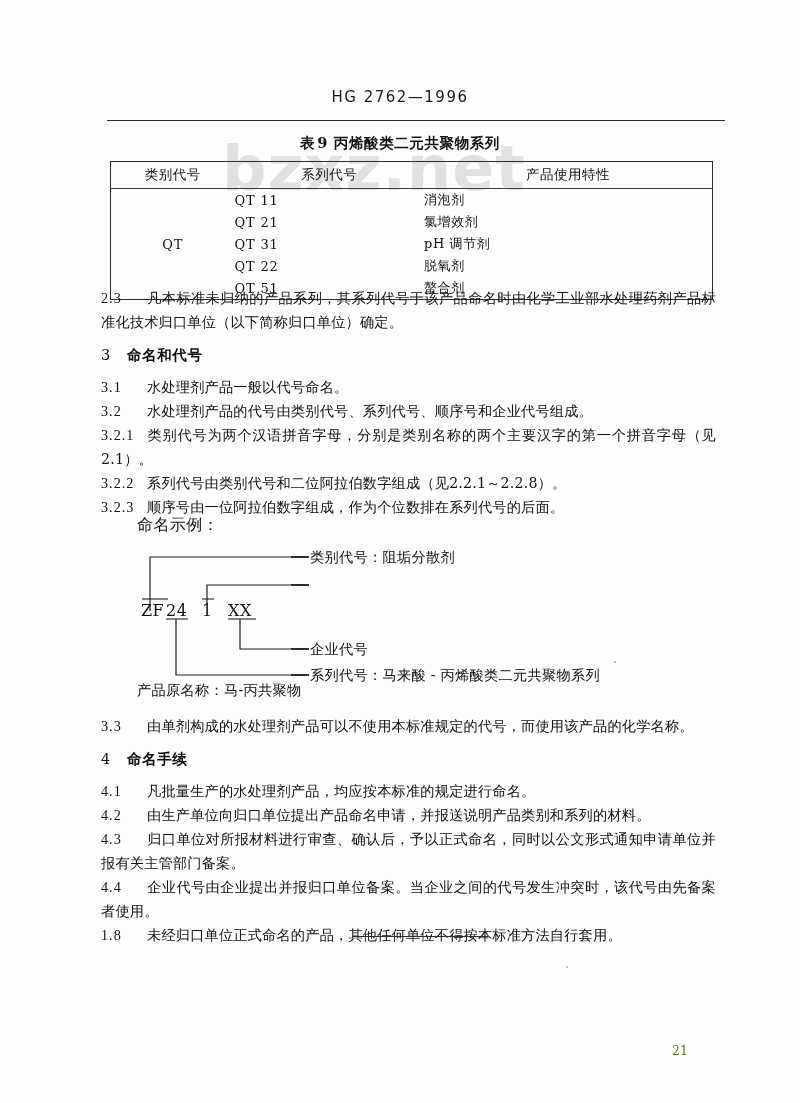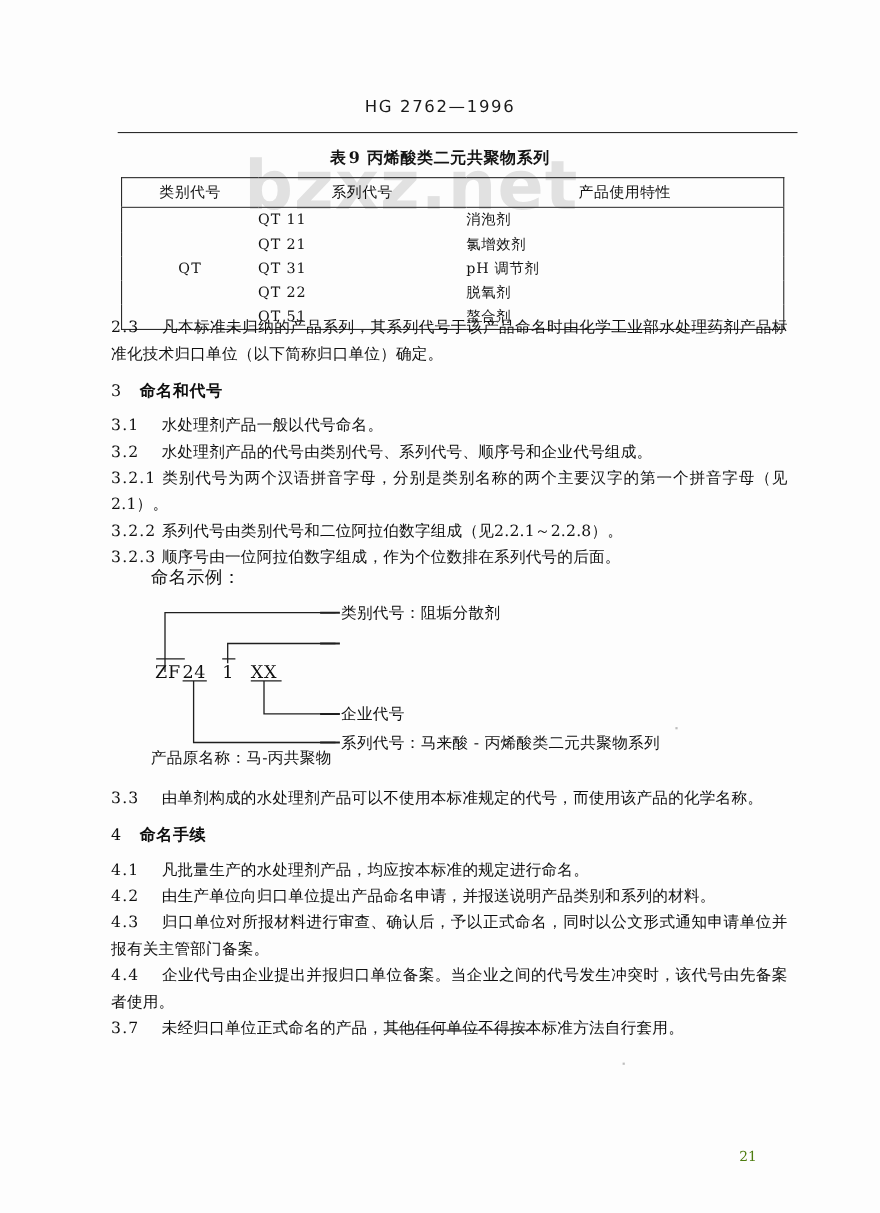--- a/index.html
+++ b/index.html
@@ -135,20 +135,21 @@
     line-height: 24px;
     letter-spacing: 0.2px;
     text-align: justify;
     text-justify: inter-ideograph;
     color: #101010;
   }
   p.para .num {
     display: inline-block;
     min-width: 34px;
     letter-spacing: 1px;
+    font-family: Liberation Serif, serif;
   }
   p.para .num.wide { min-width: 46px; }
 
   h2.section-head {
     margin: 0;
     padding: 12px 0 10px 101px;
     font-size: 14.5px;
     font-weight: bold;
     letter-spacing: 0.6px;
     color: #0d0d0d;
@@ -377,21 +378,21 @@
     <p class="para">
       <span class="num wide">4.2</span><span>由生产单位向归口单位提出产品命名申请，并报送说明产品类别和系列的材料。</span>
     </p>
     <p class="para">
       <span class="num wide">4.3</span><span>归口单位对所报材料进行审查、确认后，予以正式命名，同时以公文形式通知申请单位并报有关主管部门备案。</span>
     </p>
     <p class="para">
       <span class="num wide">4.4</span><span>企业代号由企业提出并报归口单位备案。当企业之间的代号发生冲突时，该代号由先备案者使用。</span>
     </p>
     <p class="para">
-      <span class="num wide">3.7</span><span>未经归口单位正式命名的产品，其他任何单位不得按本标准方法自行套用。</span>
+      <span class="num wide">1.8</span><span>未经归口单位正式命名的产品，其他任何单位不得按本标准方法自行套用。</span>
     </p>
   </div>
 
   <div class="end-rule"></div>
   <div class="page-num">21</div>
 
   <div class="speck" style="left:566px; top:966px;"></div>
   <div class="speck" style="left:614px; top:661px;"></div>
 </div>
 

